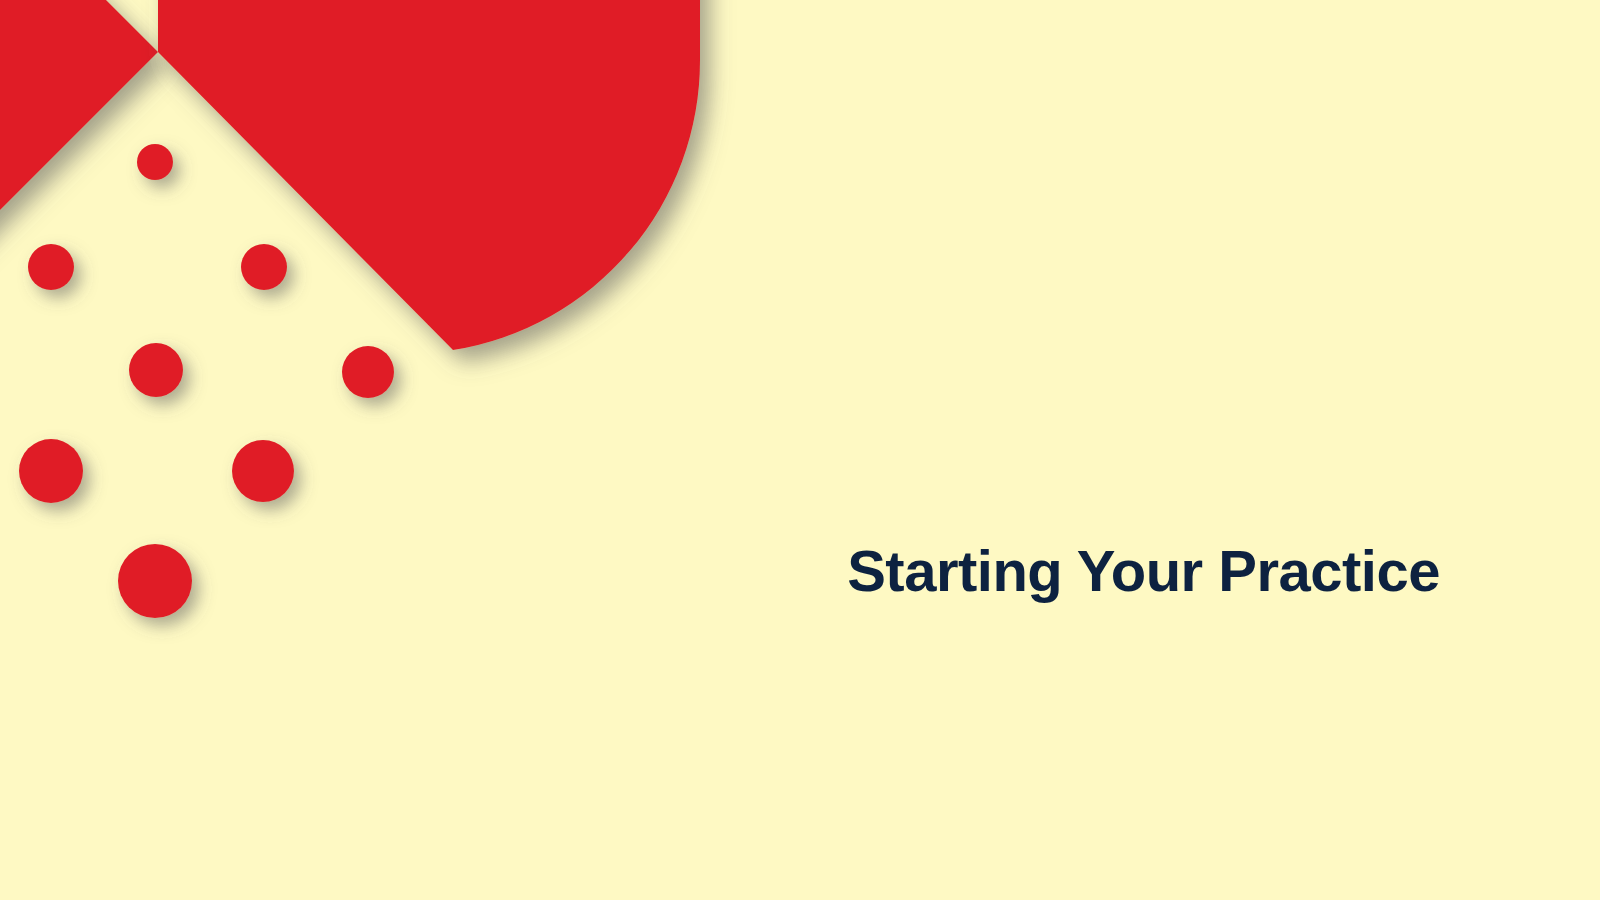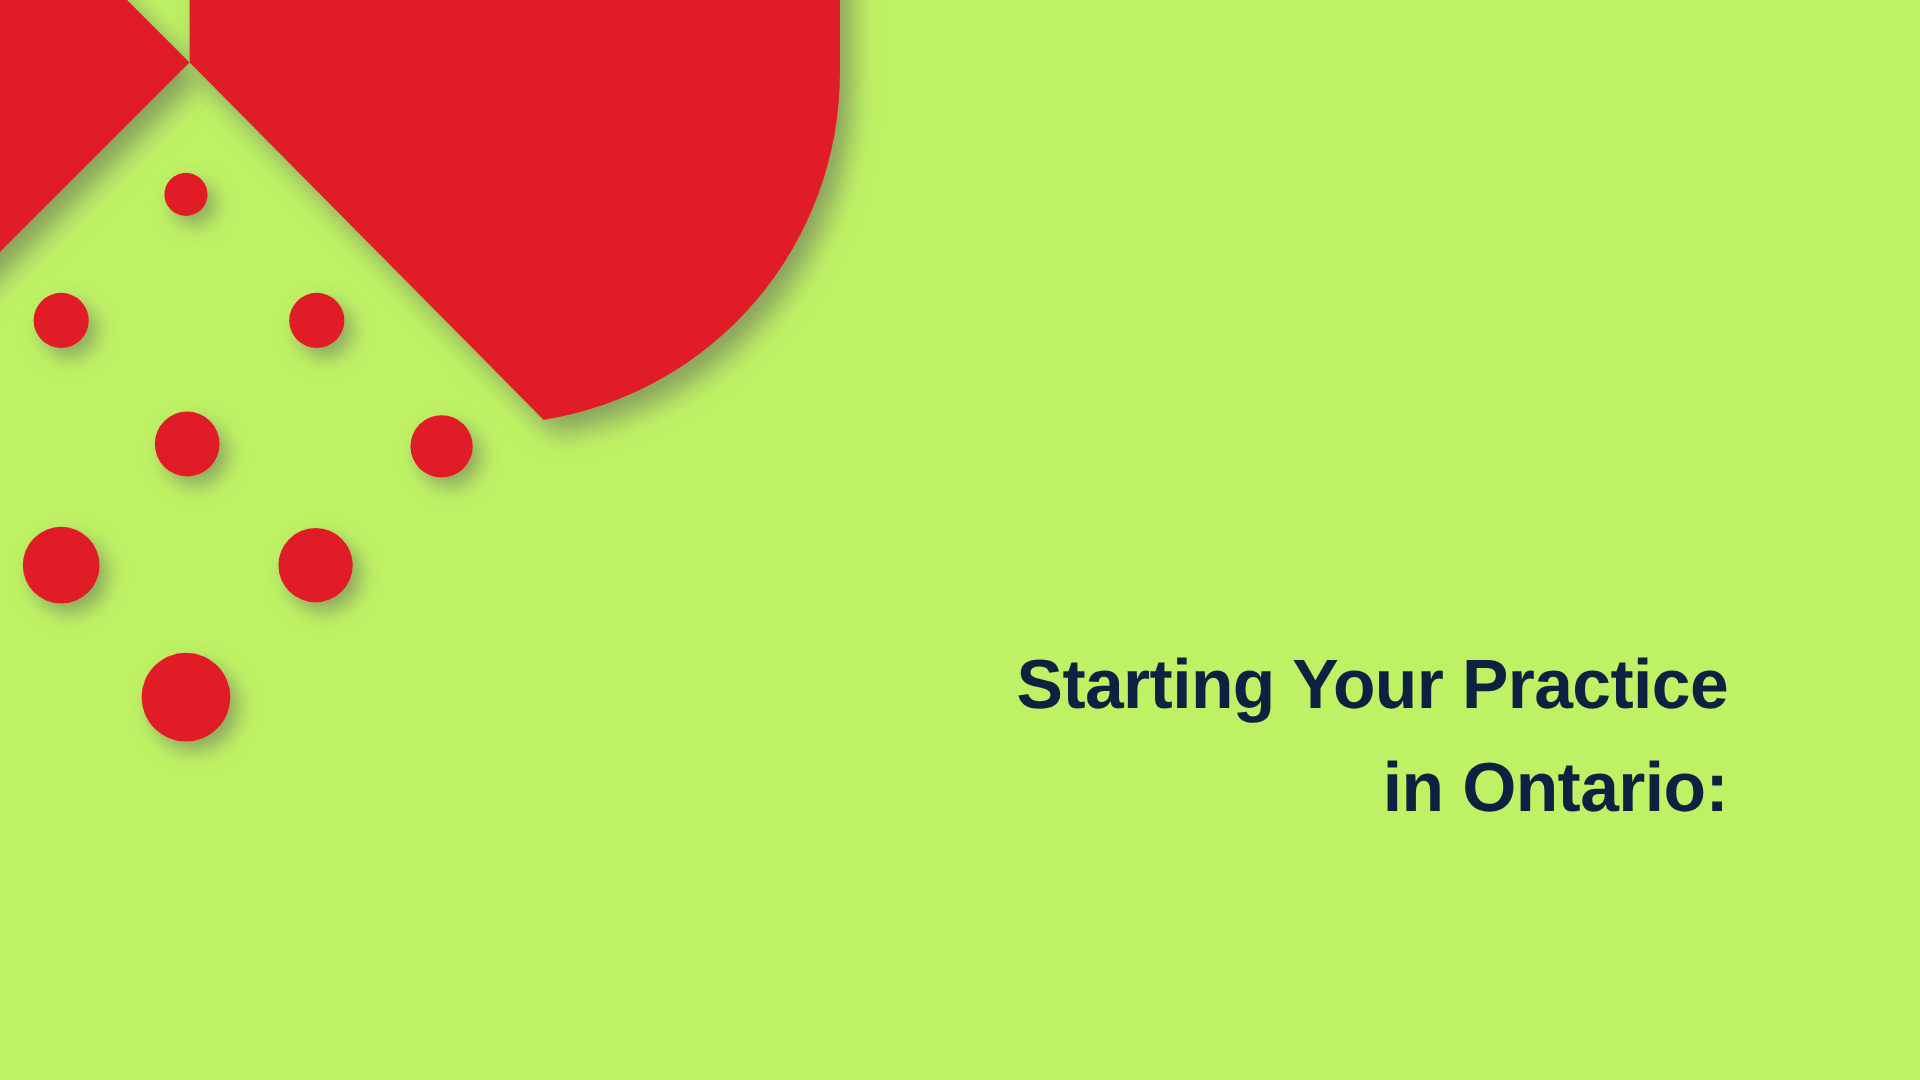--- a/index.html
+++ b/index.html
@@ -8,21 +8,21 @@
     padding: 0;
     background: #ffffff;
   }
   body {
     font-family: "Liberation Sans", sans-serif;
   }
   .slide {
     position: relative;
     width: 1600px;
     height: 900px;
-    background: #bef264;
+    background: #fef9c3;
     overflow: hidden;
   }
 
   
   .graphic {
     position: absolute;
     left: 0;
     top: 0;
     width: 700px;
     height: 700px;
@@ -91,16 +91,15 @@
         <circle cx="368" cy="372" r="26" fill="#e01f26"></circle>
         <circle cx="51" cy="471" r="32" fill="#e01f26"></circle>
         <circle cx="263" cy="471" r="31" fill="#e01f26"></circle>
         <circle cx="155" cy="581" r="37" fill="#e01f26"></circle>
       </g>
     </svg>
   </div>
 
   <div class="title-block">
     <span class="title-line navy">Starting Your Practice</span>
-    <span class="title-line navy">in Ontario:</span>
   </div>
 
 </div>
 
 </body></html>

